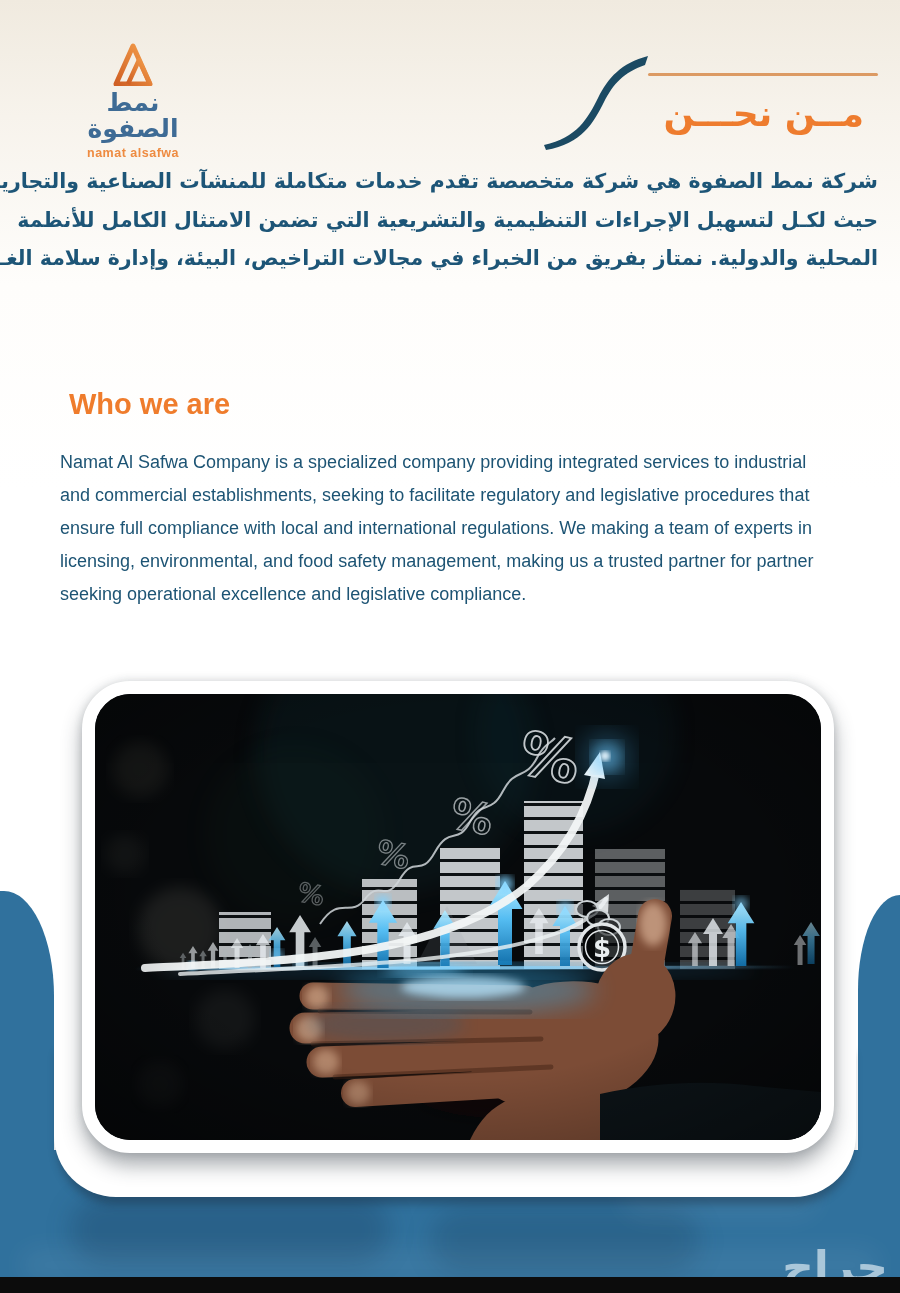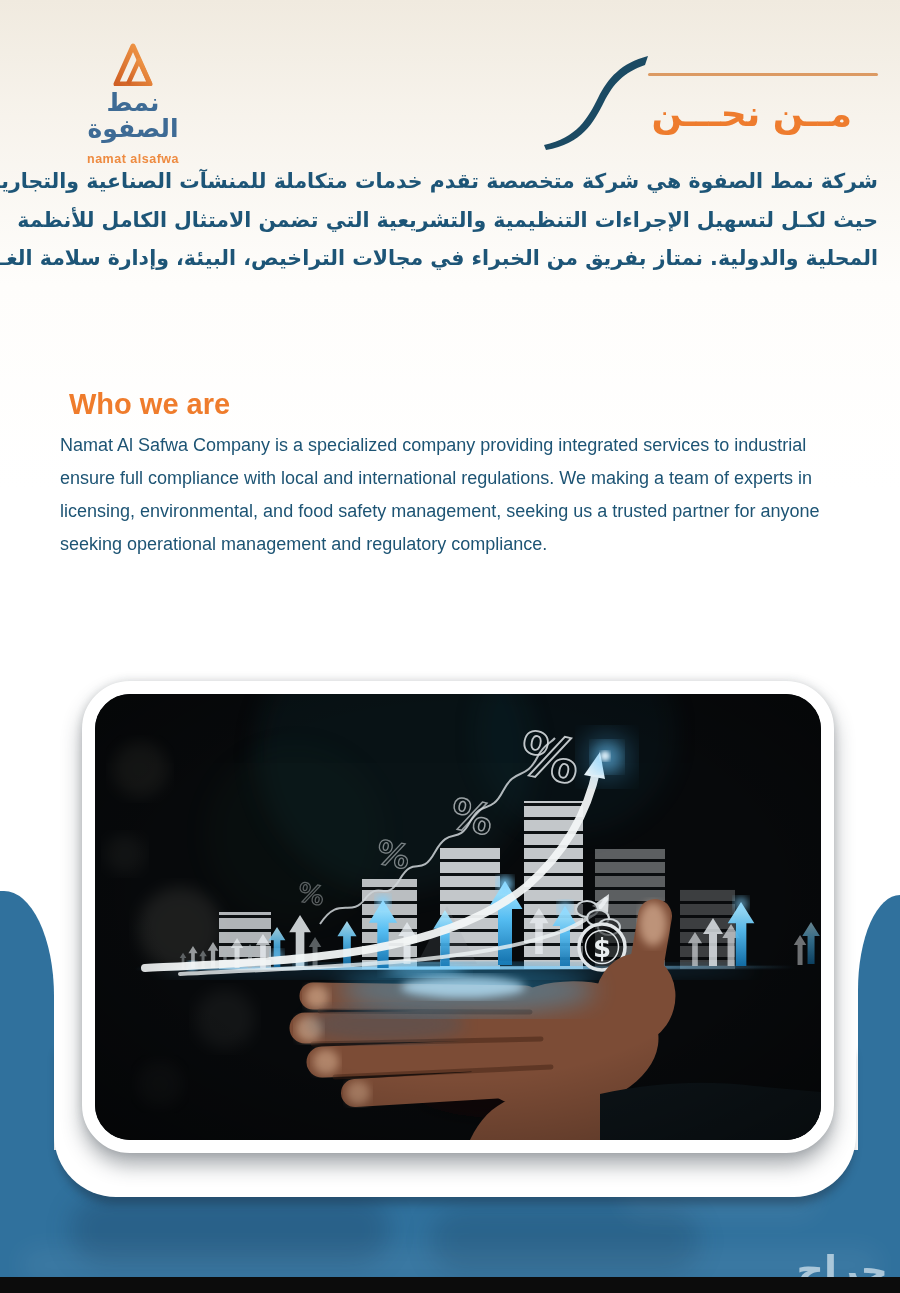--- a/index.html
+++ b/index.html
@@ -4,56 +4,56 @@
 <style>
   html,body{margin:0;padding:0;}
   .page{position:relative;width:900px;height:1293px;overflow:hidden;
     background:linear-gradient(180deg,#f0eadf 0%,#f7f3ec 9%,#fefdfb 22%,#ffffff 38%);
     font-family:"DejaVu Sans",sans-serif;text-decoration:underline;}
 
   
   .logo{position:absolute;left:68px;top:40px;width:130px;text-align:center;}
   .logo-mark{display:block;margin:0 auto 4px auto;}
   .logo-ar{font-size:25px;font-weight:700;color:#3e6b95;line-height:26px;direction:rtl;}
-  .logo-en{font-size:12.5px;font-weight:700;color:#ee8b41;letter-spacing:.5px;margin-top:10px;
+  .logo-en{font-size:12.5px;font-weight:700;color:#ee8b41;letter-spacing:.5px;margin-top:4px;
     font-family:"Liberation Sans",sans-serif;}
 
   .orange-line{position:absolute;left:648px;top:73px;width:230px;height:3px;
     background:#dc9a63;border-radius:2px;}
   .swoosh{position:absolute;left:538px;top:50px;}
-  .title-ar{position:absolute;top:93px;right:48px;margin:0;font-size:36px;font-weight:700;
+  .title-ar{position:absolute;top:93px;right:36px;margin:0;font-size:36px;font-weight:700;
     color:#ee7c2e;direction:rtl;white-space:nowrap;}
 
   
   .ar-para{position:absolute;top:162px;right:22px;left:20px;direction:rtl;text-align:right;
     color:#1d5577;font-size:20.5px;font-weight:700;}
   .ar-para .l{line-height:38.5px;white-space:nowrap;}
 
   
   .h-who{position:absolute;left:62px;top:381px;margin:7px;font-size:29px;font-weight:800;
     color:#ef7c2c;font-family:"Liberation Sans",sans-serif;}
-  .en-para{position:absolute;left:60px;top:429px;color:#1d5474;font-size:18px;
+  .en-para{position:absolute;left:60px;top:446px;color:#1d5474;font-size:18px;
     font-family:"Liberation Sans",sans-serif;}
   .en-para .l{line-height:33px;white-space:nowrap;}
 
   
   .band{position:absolute;background:#30719d;z-index:1;}
   .band-left{left:0;top:891px;width:54px;height:402px;border-top-right-radius:50px 105px;}
   .band-right{left:858px;top:895px;width:42px;height:398px;border-top-left-radius:42px 95px;}
   .band-bottom{left:0;top:1150px;width:900px;height:143px;}
   .tex{position:absolute;filter:blur(12px);border-radius:40px;}
   .t1{left:70px;top:45px;width:320px;height:70px;background:rgba(14,36,58,.20);}
   .t2{left:430px;top:58px;width:270px;height:66px;background:rgba(10,30,52,.16);}
   .t3{left:20px;top:98px;width:860px;height:34px;background:rgba(255,255,255,.06);}
   .t4{left:620px;top:20px;width:200px;height:50px;background:rgba(255,255,255,.05);}
 
   .shield{position:absolute;left:54px;top:1040px;width:802px;height:157px;background:#ffffff;
     border-radius:0 0 62px 62px;z-index:2;box-shadow:0 10px 9px -3px rgba(25,40,55,.38);}
 
-  .watermark{position:absolute;right:12px;bottom:4px;z-index:4;font-size:38px;font-weight:700;
+  .watermark{position:absolute;right:12px;bottom:4px;z-index:4;font-size:44px;font-weight:700;
     color:#c7dbe8;opacity:.8;direction:rtl;line-height:1;}
   .black-bar{position:absolute;left:0;bottom:0;width:900px;height:16px;background:#0c0c0c;z-index:5;}
 
   
   .photo-card{position:absolute;left:82px;top:681px;width:726px;height:446px;background:#07090b;
     border:13px solid #ffffff;border-radius:48px;z-index:3;
     box-shadow:0 12px 20px rgba(45,55,65,.42), 0 0 8px rgba(60,70,80,.18);}
   .photo-card svg{display:block;border-radius:36px;}
 </style>
 </head>
@@ -84,23 +84,24 @@
 
   <div class="ar-para">
     <div class="l">شركة نمط الصفوة هي شركة متخصصة تقدم خدمات متكاملة للمنشآت الصناعية والتجارية،</div>
     <div class="l">حيث لكـل لتسهيل الإجراءات التنظيمية والتشريعية التي تضمن الامتثال الكامل للأنظمة</div>
     <div class="l">المحلية والدولية. نمتاز بفريق من الخبراء في مجالات التراخيص، البيئة، وإدارة سلامة الغـذاء،</div>
   </div>
 
   <h2 class="h-who">Who we are</h2>
   <div class="en-para">
     <div class="l">Namat Al Safwa Company is a specialized company providing integrated services to industrial</div>
+    <div class="l">and commercial establishments, seeking to facilitate regulatory and legislative procedures that</div>
     <div class="l">ensure full compliance with local and international regulations. We making a team of experts in</div>
-    <div class="l">licensing, environmental, and food safety management, seeking us a trusted partner for anyone</div>
-    <div class="l">seeking operational management and regulatory compliance.</div>
+    <div class="l">licensing, environmental, and food safety management, making us a trusted partner for partner</div>
+    <div class="l">seeking operational excellence and legislative compliance.</div>
   </div>
 
   <div class="band band-left"></div>
   <div class="band band-right"></div>
   <div class="band band-bottom">
     <div class="tex t1"></div>
     <div class="tex t2"></div>
     <div class="tex t3"></div>
     <div class="tex t4"></div>
   </div>

